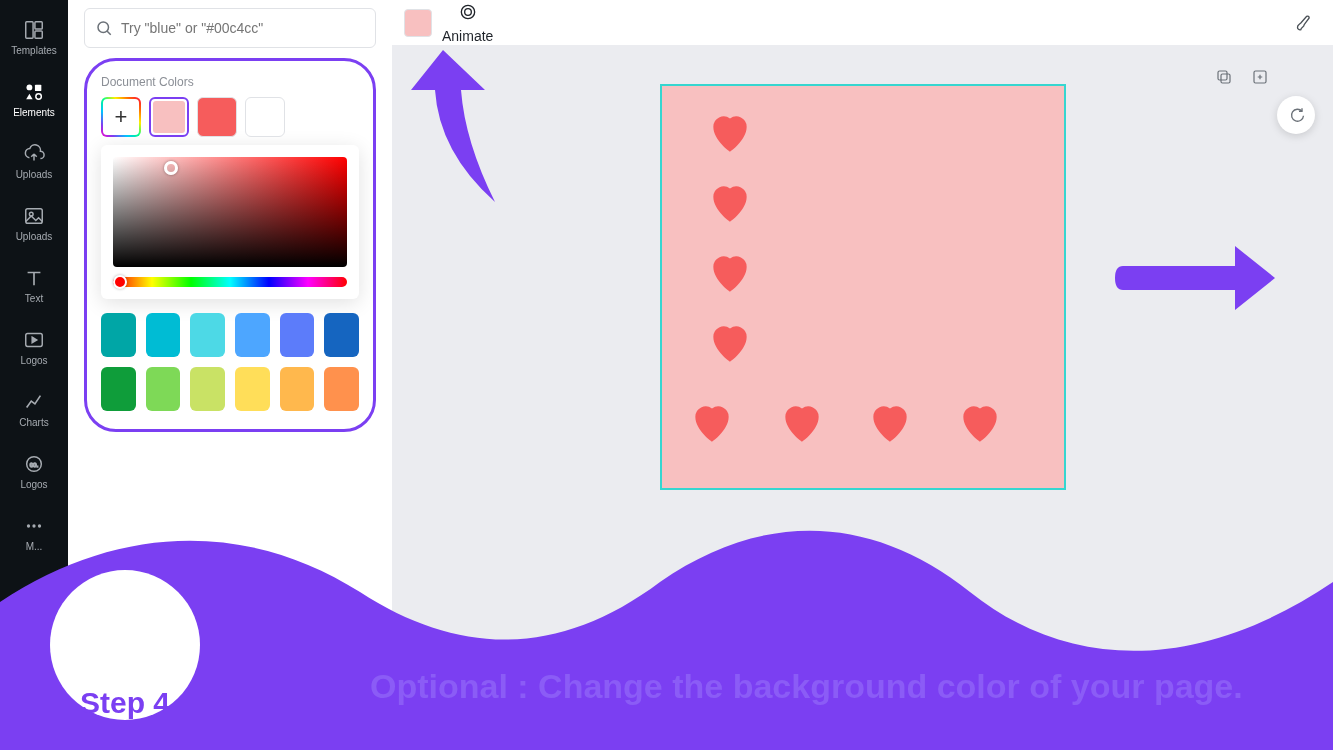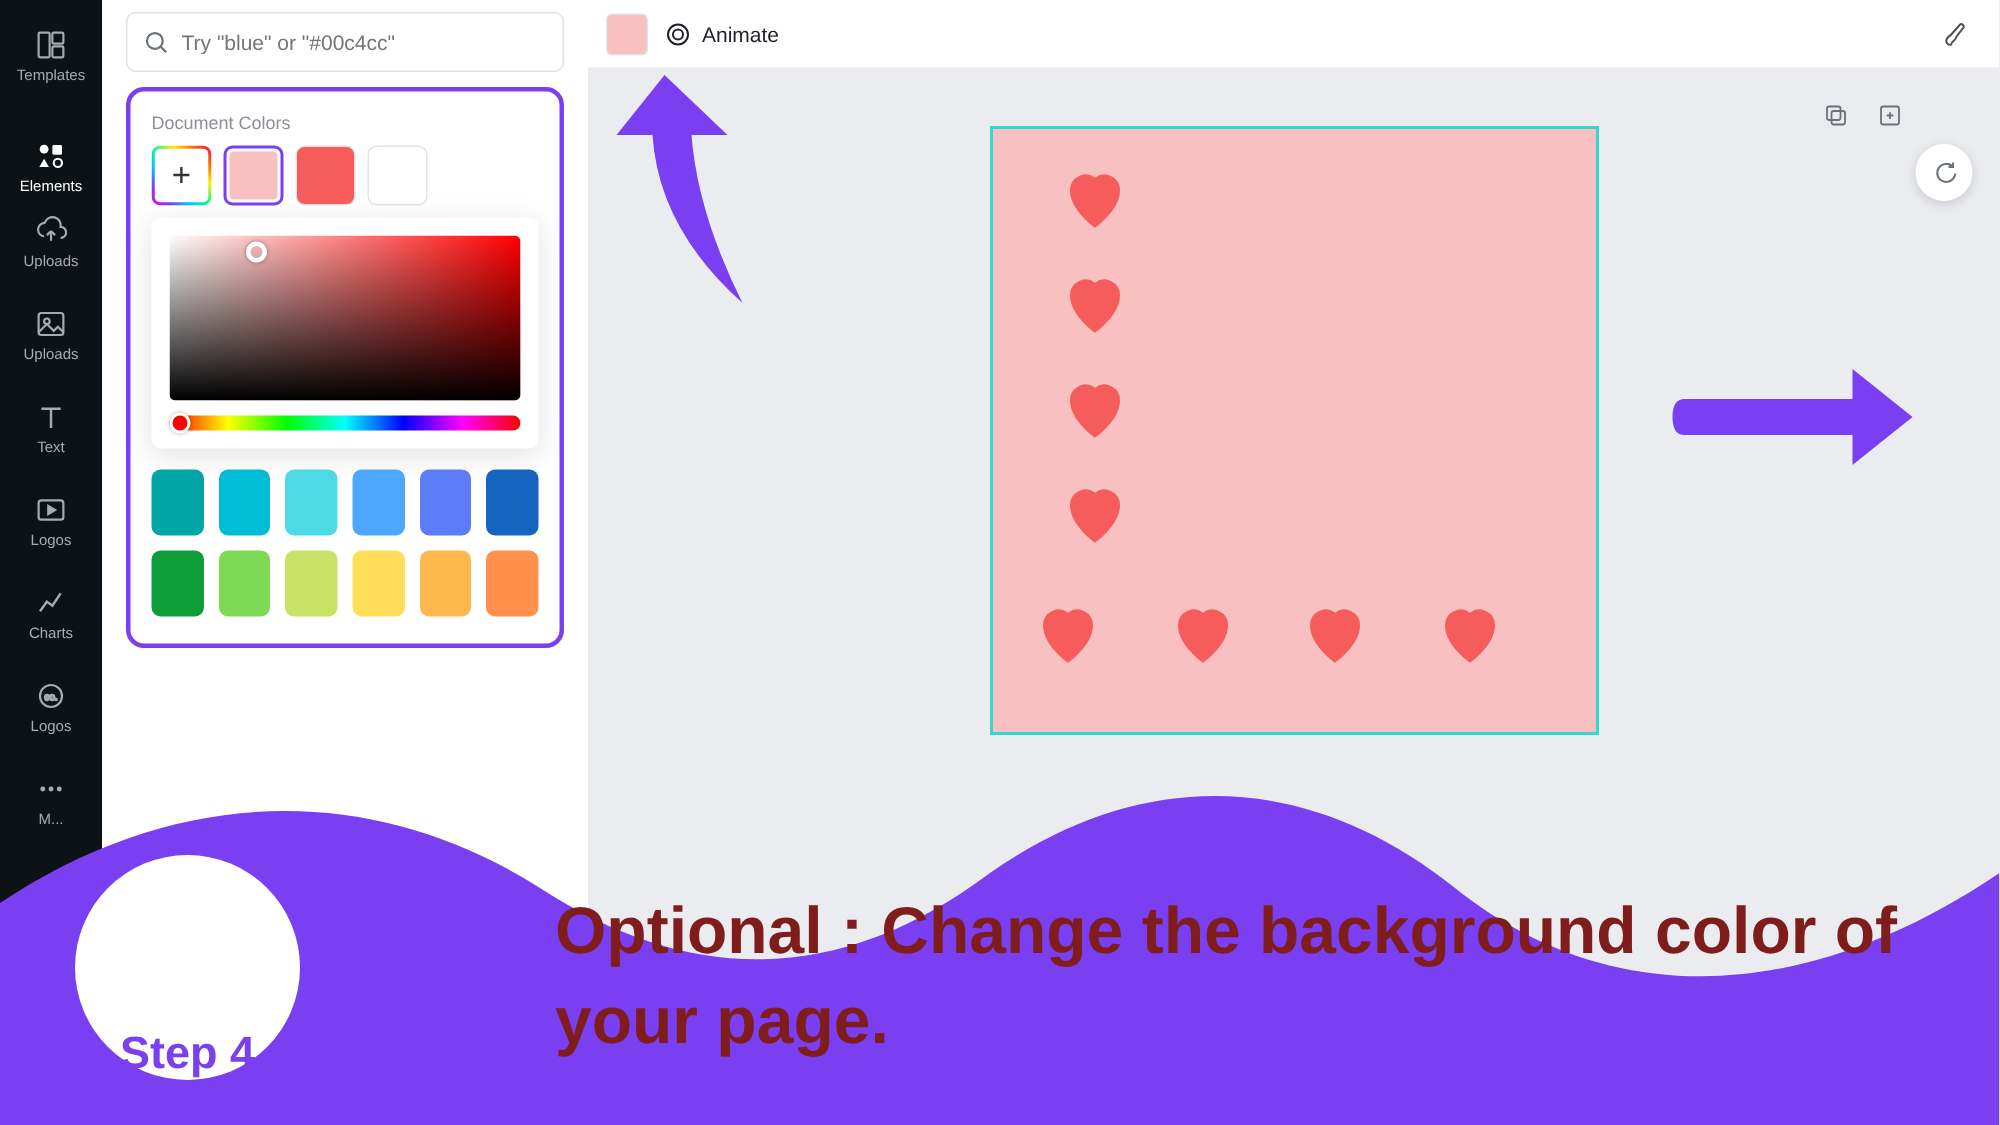--- a/index.html
+++ b/index.html
@@ -1,67 +1,67 @@
 <!DOCTYPE html>
 <html><head>
 <meta charset="utf-8">
 <style>
 * { margin:0; padding:0; box-sizing:border-box; font-family:-apple-system,BlinkMacSystemFont,'Segoe UI',sans-serif; }
 body { width:1333px; height:750px; overflow:hidden; background:#ebecf0; position:relative; }
 
 .sidebar { position:absolute; left:0; top:0; width:68px; height:100%; background:#0d1216; display:flex; flex-direction:column; padding-top:6px; z-index:5; }
 .side-item { display:flex; flex-direction:column; align-items:center; justify-content:center; height:62px; color:#a6abb1; cursor:pointer; font-size:10px; gap:4px; }
-.side-item.active { color:#fff;justify-content:flex-end; }
+.side-item.active { color:#fff; }
 .side-item svg { width:22px; height:22px; }
 
 .panel { position:absolute; left:68px; top:0; width:324px; height:100%; background:#fff; padding:8px 16px; z-index:4; }
 .search-wrap { display:flex; align-items:center; border:1px solid #e0e2e6; border-radius:6px; height:40px; padding:0 10px; gap:8px; margin-bottom:10px; }
 .search-wrap input { border:none; outline:none; flex:1; font-size:14px; color:#333; }
 
-.doc-colors { border:3px solid #7b3ff2; border-radius:12px; padding:14px 14px 18px 14px; position:relative; }
+.doc-colors { border:3px solid #7b3ff2; border-radius:32px; padding:14px 14px 18px 14px; position:relative; }
 .dc-title { font-size:12px; color:#8b8f96; margin-bottom:8px; }
 .swatch-row { display:flex; gap:8px; margin-bottom:8px; }
 .swatch { width:40px; height:40px; border-radius:6px; border:1px solid #e0e2e6; cursor:pointer; display:flex; align-items:center; justify-content:center; }
 .swatch.add { border:2px solid transparent; background:linear-gradient(#fff,#fff) padding-box,linear-gradient(45deg,#ff00c8,#7b3ff2,#00c4ff,#00ff88,#ffee00,#ff6a00,#ff0048) border-box; font-size:22px; font-weight:300; color:#333; }
 .swatch.sel { border:2px solid #7b3ff2; padding:2px; }
 .swatch.sel::after{content:'';display:block;width:100%;height:100%;background:#f8c0c0;border-radius:3px;}
 
 .picker { background:#fff; border-radius:6px; box-shadow:0 4px 20px rgba(0,0,0,.12); padding:12px; margin-top:4px; }
 .grad-area { width:100%; height:110px; border-radius:4px; position:relative; background:linear-gradient(to bottom,rgba(0,0,0,0),#000),linear-gradient(to right,#fff,#ff0000); }
 .grad-cursor { position:absolute; top:4px; left:22%; width:14px; height:14px; border:3px solid #fff; border-radius:50%; box-shadow:0 0 3px rgba(0,0,0,.4); }
 .hue-bar { margin-top:10px; height:10px; border-radius:5px; background:linear-gradient(to right,#ff0000,#ffff00,#00ff00,#00ffff,#0000ff,#ff00ff,#ff0000); position:relative; }
 .hue-cursor { position:absolute; left:0; top:-2px; width:14px; height:14px; border-radius:50%; background:#ff0000; border:2px solid #fff; box-shadow:0 0 3px rgba(0,0,0,.3); }
 .hex-input { margin-top:12px; width:100%; height:36px; border:1px solid #e0e2e6; border-radius:4px; text-align:center; font-size:14px; color:#424a53; }
 
 .palette-grid { margin-top:14px; display:flex; flex-direction:column; gap:10px; }
 .palette-row { display:flex; gap:10px; }
 .p-swatch { width:44px; height:44px; border-radius:6px; cursor:pointer; }
 
 .topbar { position:absolute; left:392px; top:0; right:0; height:46px; background:#fff; display:flex; align-items:center; padding:0 12px; gap:10px; border-bottom:1px solid #ebecf0; z-index:3; }
 .bg-chip { width:28px; height:28px; background:#f8c0c0; border-radius:4px; border:1px solid #e0e2e6; cursor:pointer; }
-.anim-btn { display:flex; align-items:center; gap:6px; font-size:14px; color:#1f2329; cursor:pointer; }
+.anim-btn { display:flex; align-items:center; gap:6px; font-size:14px; color:#1f2329; cursor:pointer;flex-direction:column; }
 .topbar-right { margin-left:auto; display:flex; gap:8px; }
 .icon-btn { width:32px; height:32px; display:flex; align-items:center; justify-content:center; border-radius:4px; cursor:pointer; color:#4a5056; }
 
 .canvas-area { position:absolute; left:392px; top:46px; right:0; bottom:0; display:flex; flex-direction:column; align-items:center; padding-top:40px; z-index:2; }
 .canvas-tools { position:absolute; top:18px; right:60px; display:flex; gap:10px; color:#6b7178; }
 .canvas-tools .ct{ width:26px;height:26px;display:flex;align-items:center;justify-content:center;cursor:pointer;}
 .redo-circle{ position:absolute; top:50px; right:18px; width:38px;height:38px;border-radius:50%;background:#fff;box-shadow:0 2px 8px rgba(0,0,0,.15);display:flex;align-items:center;justify-content:center;color:#6b7178;cursor:pointer;}
 .design { width:402px; height:402px; background:#f8c0c0; outline:2px solid #36d6d0; position:relative; }
 .heart { position:absolute; width:56px; height:50px; }
 .heart svg{ width:100%;height:100%;}
 .add-page { margin-top:20px; width:402px; height:38px; background:#f2f3f5; border-radius:6px; display:flex; align-items:center; justify-content:center; font-size:13px; color:#4a5056; cursor:pointer; }
 
 .arrow1 { position:absolute; left:405px; top:42px; z-index:6; }
 .arrow2 { position:absolute; right:50px; top:238px; z-index:6; transform:rotate(180deg);}
 
 .wave-footer { position:absolute; left:0; bottom:0; width:100%; height:238px; z-index:7; pointer-events:none; }
 .wave-footer svg.wave { position:absolute; top:0; left:0; width:100%; height:100%; }
 .step-circle { position:absolute; left:50px; bottom:30px; width:150px; height:150px; border-radius:50%; background:#fff; display:flex; align-items:flex-end; justify-content:center; font-size:30px; font-weight:700; color:#7b3ff2; }
-.instruction { position:absolute; left:370px; bottom:40px; right:44px; color:#7f1d1d; font-size:44px; font-weight:700; line-height:1.35; }
+.instruction { position:absolute; left:370px; bottom:40px; right:44px; color:#8b5cf6; font-size:34px; font-weight:700; line-height:1.35; }
 </style>
 </head>
 <body>
 
 <div class="sidebar">
   <div class="side-item">
     <svg viewBox="0 0 24 24" fill="none" stroke="currentColor" stroke-width="1.6">
         <rect x="3" y="3" width="8" height="18" rx="1"></rect>
         <rect x="13" y="3" width="8" height="8" rx="1"></rect>
         <rect x="13" y="13" width="8" height="8" rx="1"></rect>

